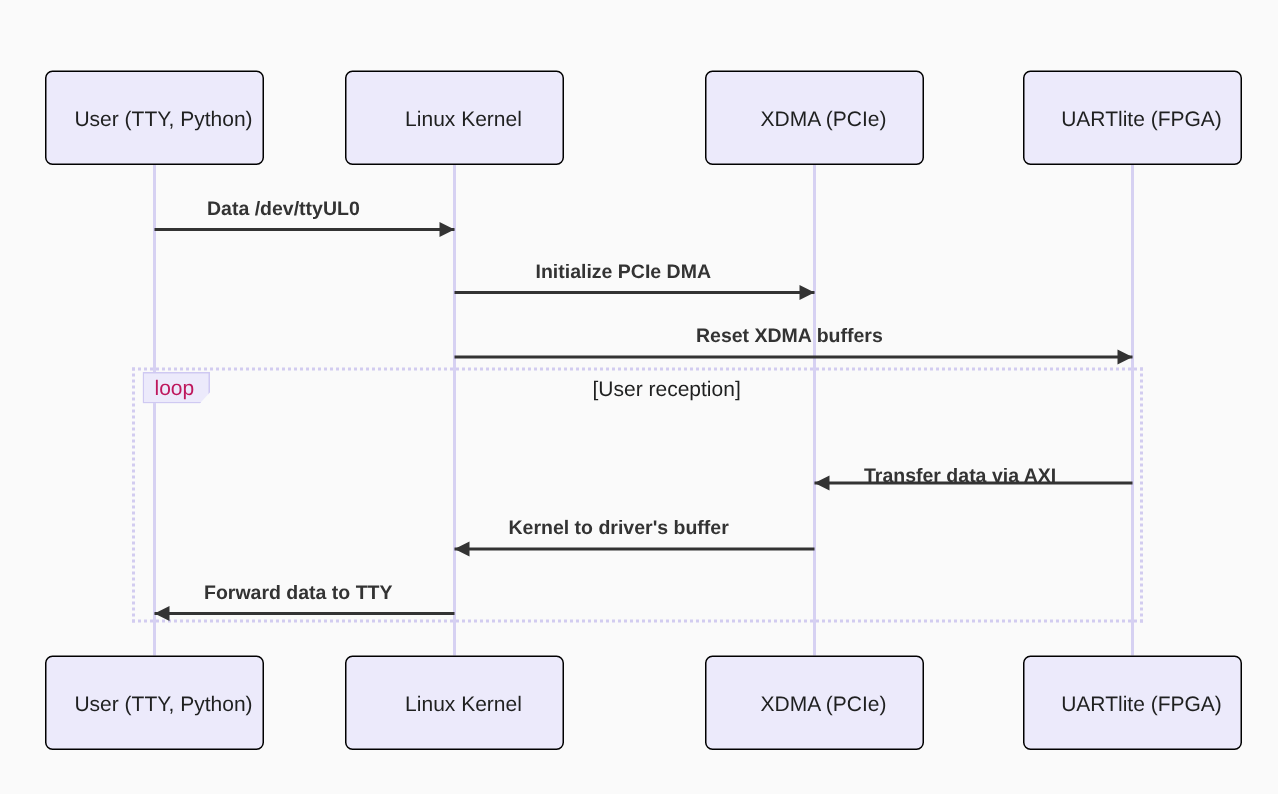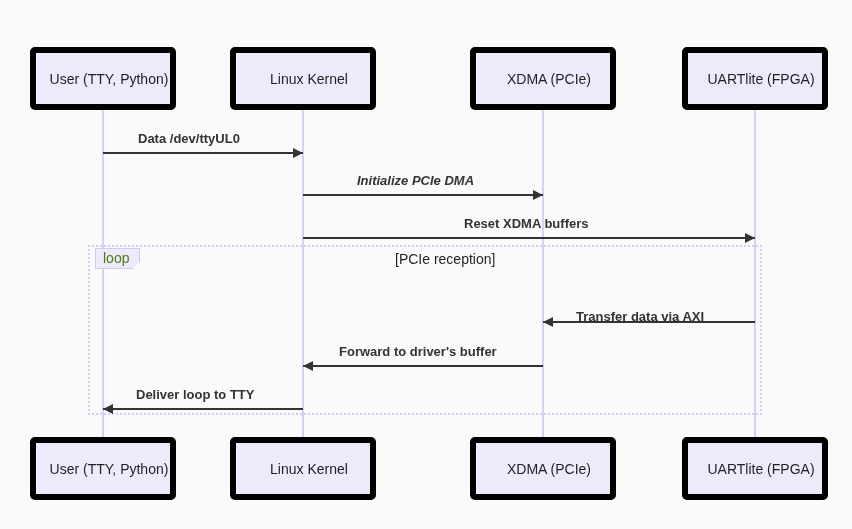--- a/index.html
+++ b/index.html
@@ -15,21 +15,21 @@
   }
   #diagram {
     position: relative;
     width: 852px;
     height: 529px;
   }
   .participant-box {
     position: absolute;
     box-sizing: border-box;
     background: #ECEAFB;
-    border: 6px solid #000000;
+    border: 1px solid #000000;
     border-radius: 5px;
     display: flex;
     align-items: center;
     justify-content: center;
     padding-left: 12px;
   }
   .participant-label {
     font-size: 14px;
     color: #1f2020;
     font-family: "Liberation Sans", sans-serif;
@@ -73,21 +73,21 @@
     box-sizing: border-box;
     border: 2px dotted #D2CCF0;
     background: transparent;
   }
   .loop-tag {
     position: absolute;
     background: #ECEAFB;
     border: 1px solid #CFC9F2;
     box-sizing: border-box;
     font-size: 14px;
-    color: #4d7c0f;
+    color: #be185d;
     padding: 1px 10px 2px 7px;
     font-family: "Liberation Sans", sans-serif;
     white-space: nowrap;
     clip-path: polygon(0 0, 100% 0, 100% 62%, 84% 100%, 0 100%);
   }
   .loop-title {
     position: absolute;
     font-size: 14px;
     color: #1f2020;
     white-space: nowrap;
@@ -112,43 +112,43 @@
     <span class="participant-label">UARTlite (FPGA)</span>
   </div>
 
   <div class="lifeline" style="left:102px; top:110px; height:327px;"></div>
   <div class="lifeline" style="left:302px; top:110px; height:327px;"></div>
   <div class="lifeline" style="left:542px; top:110px; height:327px;"></div>
   <div class="lifeline" style="left:754px; top:110px; height:327px;"></div>
 
   <div class="loop-region" style="left:88px; top:245px; width:674px; height:170px;"></div>
   <div class="loop-tag" style="left:95px; top:248px;">loop</div>
-  <div class="loop-title" style="left:395px; top:251px;">[PCIe reception]</div>
+  <div class="loop-title" style="left:395px; top:251px;">[User reception]</div>
 
   <div class="msg-label" style="left:138px; top:131px;">Data /dev/ttyUL0</div>
   <div class="msg-line" style="left:103px; top:152px; width:200px;"></div>
   <div class="arrow-head right" style="left:293px; top:148px;"></div>
 
-  <div class="msg-label" style="left:357px; top:173px;font-style:italic;">Initialize PCIe DMA</div>
+  <div class="msg-label" style="left:357px; top:173px;">Initialize PCIe DMA</div>
   <div class="msg-line" style="left:303px; top:194px; width:240px;"></div>
   <div class="arrow-head right" style="left:533px; top:190px;"></div>
 
   <div class="msg-label" style="left:464px; top:216px;">Reset XDMA buffers</div>
   <div class="msg-line" style="left:303px; top:237px; width:452px;"></div>
   <div class="arrow-head right" style="left:745px; top:233px;"></div>
 
   <div class="msg-label" style="left:576px; top:309px;">Transfer data via AXI</div>
   <div class="msg-line" style="left:543px; top:321px; width:212px;"></div>
   <div class="arrow-head left" style="left:543px; top:317px;"></div>
 
-  <div class="msg-label" style="left:339px; top:344px;">Forward to driver's buffer</div>
+  <div class="msg-label" style="left:339px; top:344px;">Kernel to driver's buffer</div>
   <div class="msg-line" style="left:303px; top:365px; width:240px;"></div>
   <div class="arrow-head left" style="left:303px; top:361px;"></div>
 
-  <div class="msg-label" style="left:136px; top:387px;">Deliver loop to TTY</div>
+  <div class="msg-label" style="left:136px; top:387px;">Forward data to TTY</div>
   <div class="msg-line" style="left:103px; top:408px; width:200px;"></div>
   <div class="arrow-head left" style="left:103px; top:404px;"></div>
 
   <div class="participant-box" style="left:30px; top:437px; width:146px; height:63px;">
     <span class="participant-label">User (TTY, Python)</span>
   </div>
   <div class="participant-box" style="left:230px; top:437px; width:146px; height:63px;">
     <span class="participant-label">Linux Kernel</span>
   </div>
   <div class="participant-box" style="left:470px; top:437px; width:146px; height:63px;">

